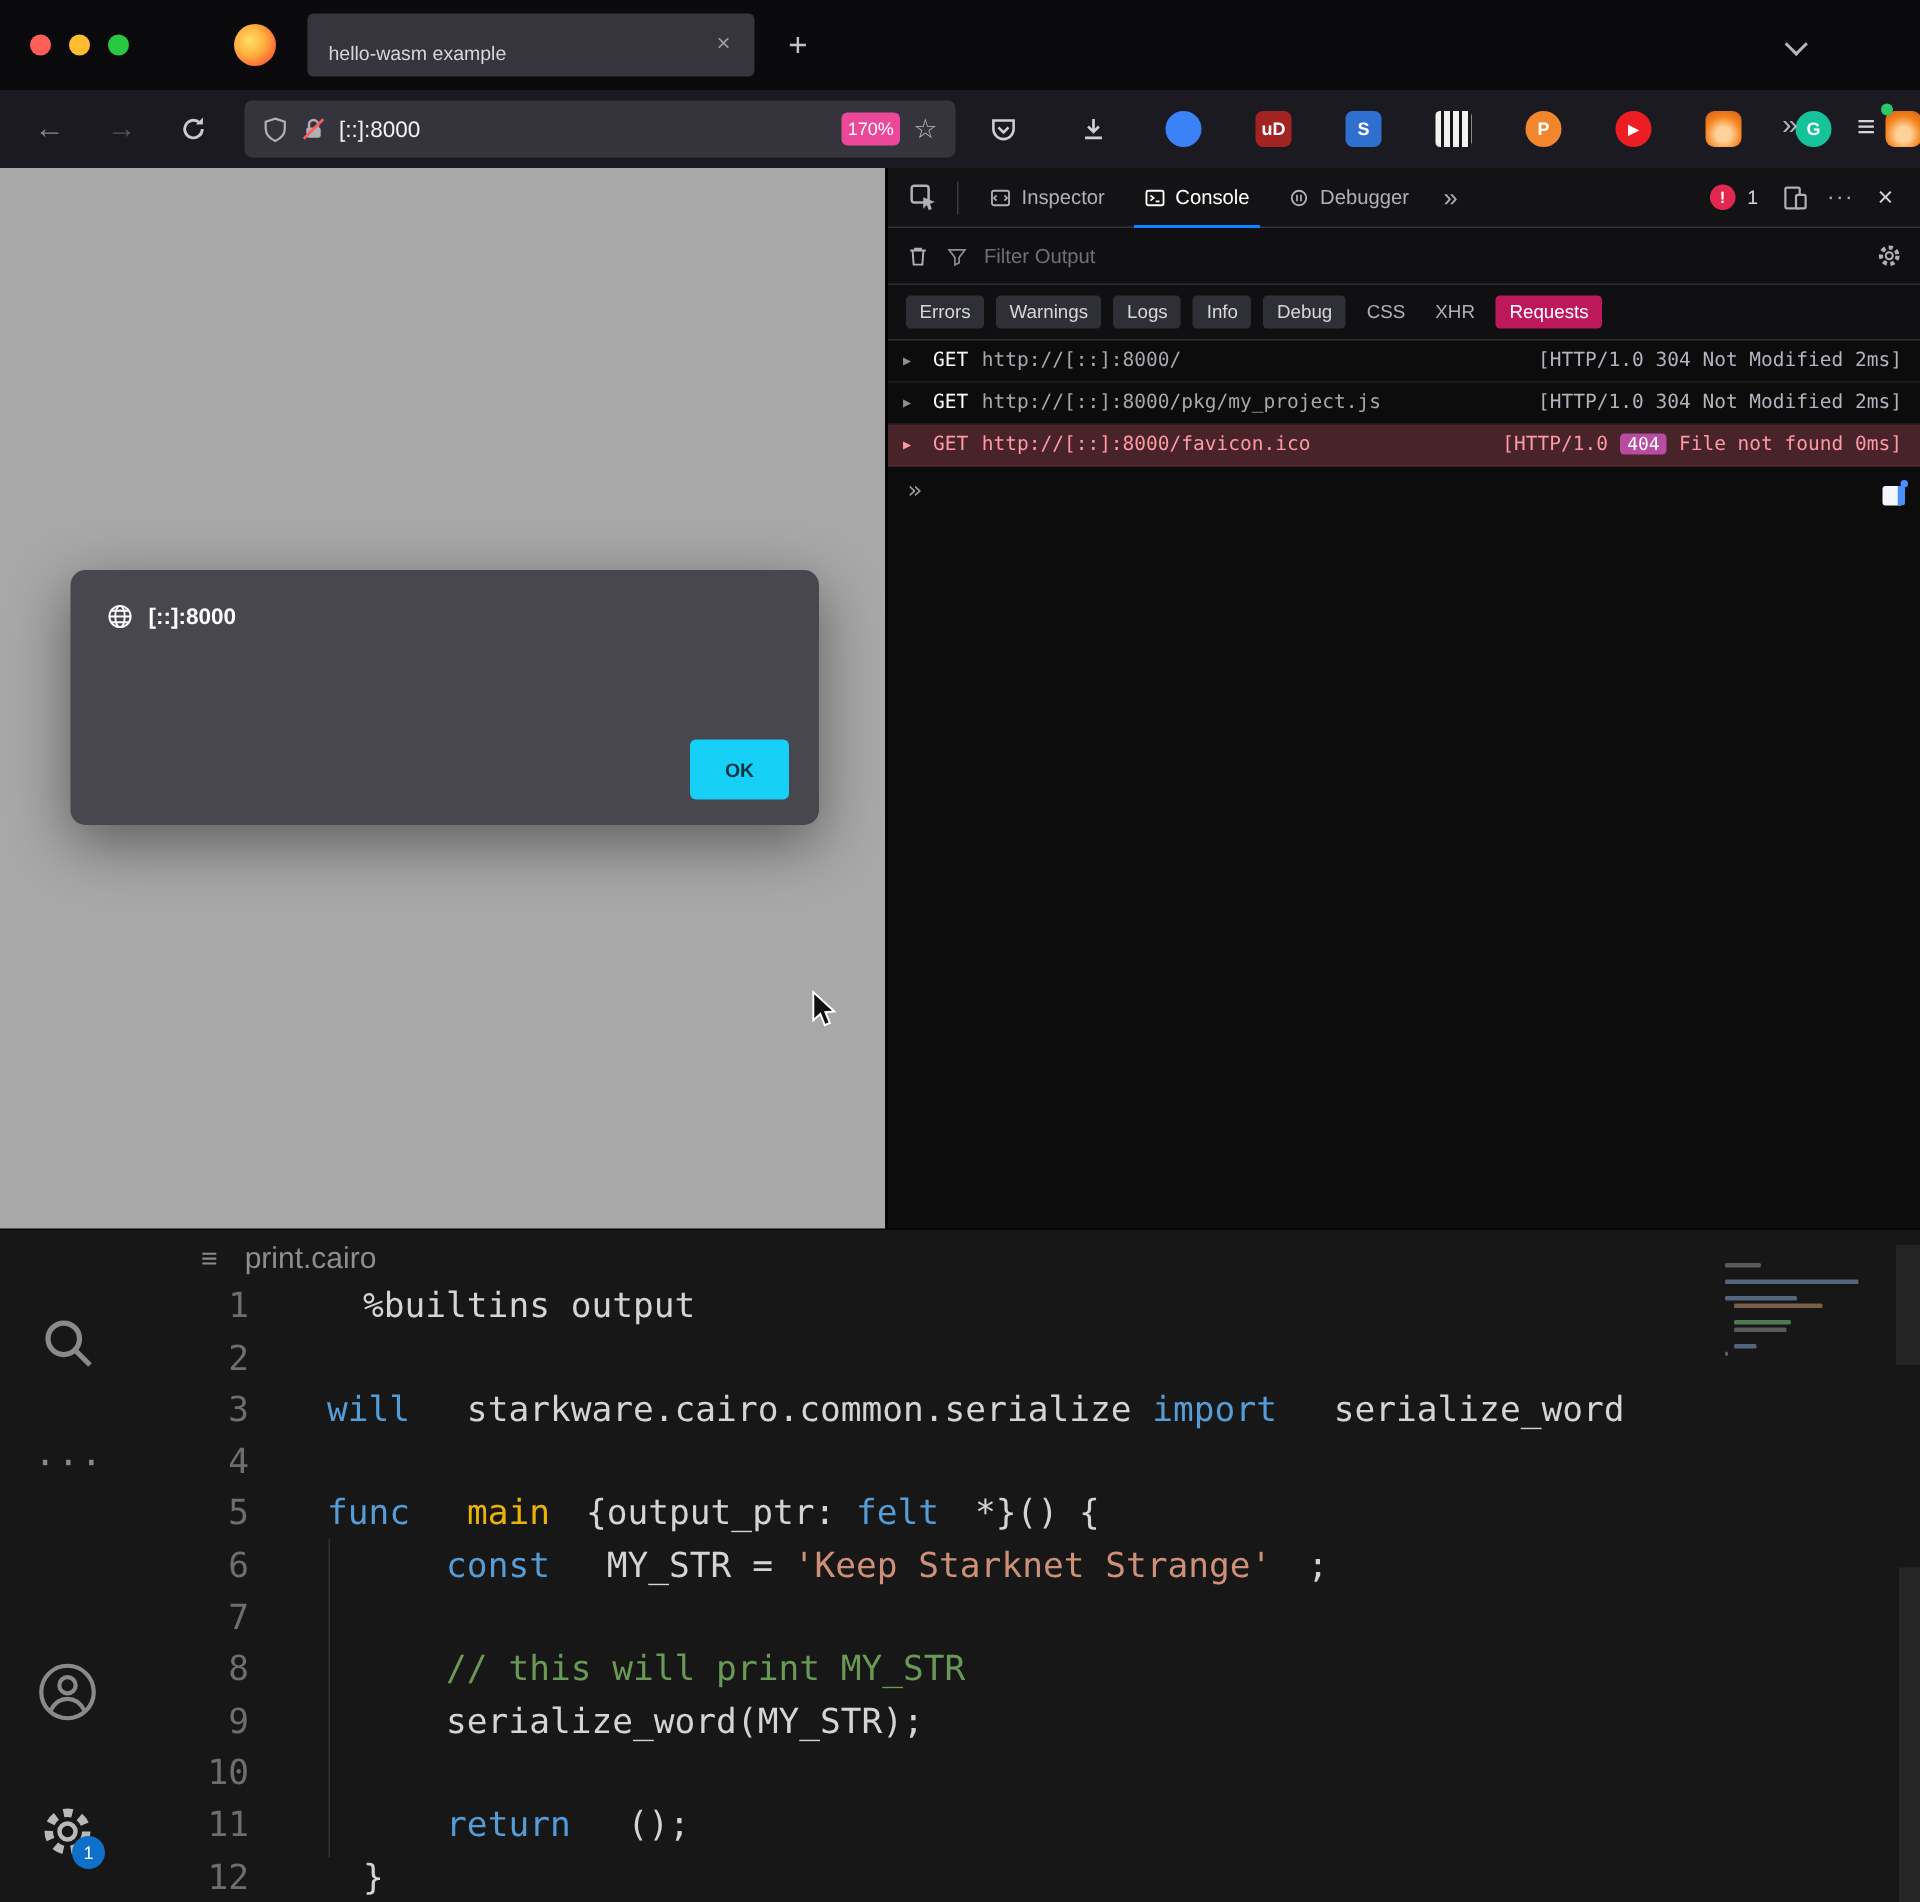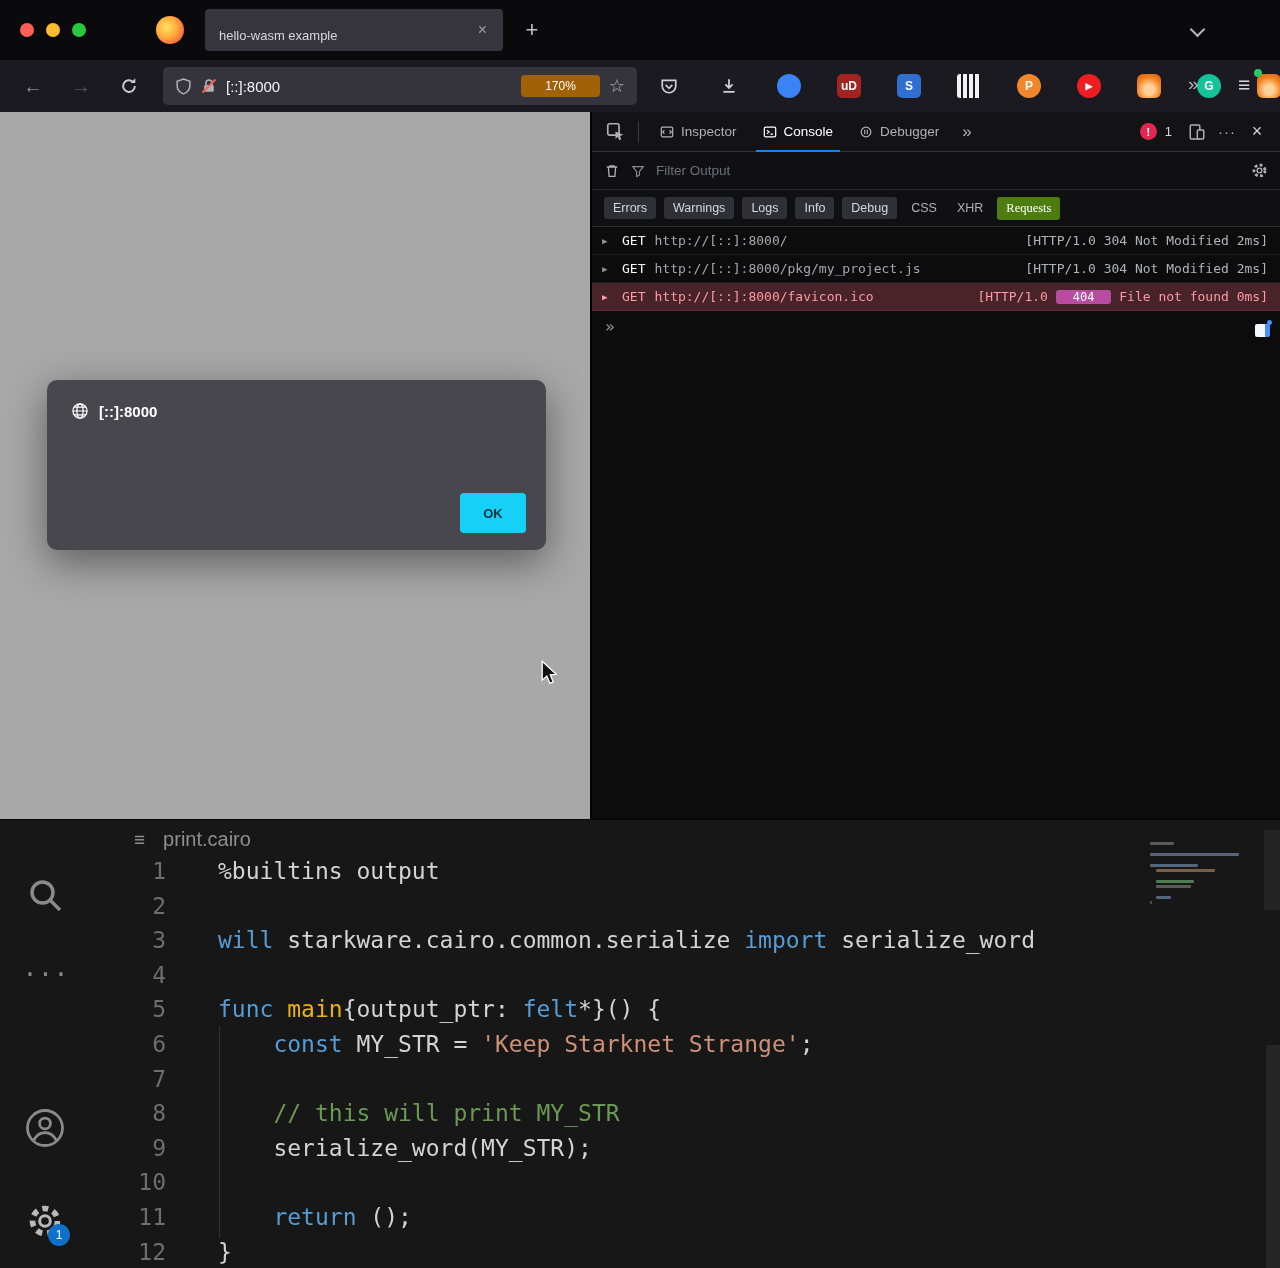--- a/index.html
+++ b/index.html
@@ -26,21 +26,21 @@
   
   .navbar { position:absolute; left:0; top:60px; width:1280px; height:52px; background:#1b1a21; }
   .nav-btn { position:absolute; top:0; height:52px; width:28px; display:flex; align-items:center;
              justify-content:center; font-size:20px; }
   .nav-back { left:19px; color:#8a8a90; }
   .nav-forward { left:67px; color:#54545a; }
   .nav-reload { left:115px; }
   .urlbar { position:absolute; left:163px; top:7px; width:474px; height:38px; background:#35343c;
             border-radius:5px; display:flex; align-items:center; padding:0 12px; gap:9px; }
   .url-text { flex:1; color:#f3f3f5; font-size:15px; }
-  .zoom-pill { background:#a16207; color:#fff; font-size:12px; padding:4px 24px; border-radius:4px; }
+  .zoom-pill { background:#ec4899; color:#fff; font-size:12px; padding:4px 4px; border-radius:4px; }
   .star { color:#b9b9bf; font-size:18px; }
   .ext-row { position:absolute; left:657px; top:14px; height:24px; display:flex; gap:36px; align-items:center; }
   .ext { width:24px; height:24px; display:flex; align-items:center; justify-content:center;
          font-weight:bold; font-size:12px; color:#fff; flex:0 0 24px; }
   .ext.ci { border-radius:50%; } .ext.sq { border-radius:5px; }
   .ext.piano { background:repeating-linear-gradient(90deg,#f2f2f2 0 4px,#17171a 4px 6px) !important;
                border-radius:3px; }
   .ext.fox { border-radius:6px; transform:rotate(0deg);
              background:radial-gradient(circle at 50% 65%, #ffd199 0 25%, #f5841f 60%, #cf5b12 100%) !important; }
   .overflow { position:absolute; left:1188px; top:13px; color:#b6b6bc; font-size:19px; }
@@ -78,34 +78,34 @@
   .dt-dots { color:#b1b1b3; font-size:15px; letter-spacing:1px; }
   .dt-close { color:#d7d7db; font-size:18px; }
 
   .dt-filter { height:38px; background:#101013; border-bottom:1px solid #2c2c33; display:flex;
                align-items:center; padding:0 12px; gap:11px; }
   .filter-placeholder { color:#6f6f78; font-size:13.5px; }
 
   .dt-pills { height:37px; background:#101013; border-bottom:1px solid #2c2c33; display:flex;
               align-items:center; padding:0 12px; gap:8px; font-size:12.5px; }
   .pill { background:#2f2f36; color:#d7d7db; padding:4px 9px; border-radius:3px; }
-  .pill.active-pill { background:#4d7c0f; color:#fff;font-family:Liberation Serif, serif; }
+  .pill.active-pill { background:#be185d; color:#fff; }
   .plain { color:#b1b1b3; padding:4px 6px; }
   .plain:first-of-type { margin-left:8px; }
 
   .dt-row { height:28px; display:flex; align-items:center; padding:0 12px 0 10px; gap:9px;
             font-family:"DejaVu Sans Mono","DejaVu Sans",monospace; font-size:13px;
             border-bottom:1px solid #1c1c21; }
   .caret { color:#8f8f94; font-size:9px; width:11px; }
   .method { color:#f9f9fa; }
   .url { color:#a7a7ad; }
   .status { margin-left:auto; color:#b3b3be; white-space:pre; }
   .dt-row.err { background:#49232a; border-bottom:1px solid #5a2b33; }
   .dt-row.err .method, .dt-row.err .url, .dt-row.err .status, .dt-row.err .caret { color:#ff99a3; }
-  .badge404 { background:#b74ca0; color:#fff; padding:0 17px; border-radius:3px; font-size:12px; }
+  .badge404 { background:#b74ca0; color:#fff; padding:0 5px; border-radius:3px; font-size:12px; }
 
   .dt-prompt { height:30px; display:flex; align-items:center; padding:0 13px; color:#9a9aa2;
                font-size:16px; font-family:"DejaVu Sans Mono","DejaVu Sans",monospace; }
   .side-icon { position:absolute; right:10px; top:212px; width:15px; height:13px; background:#f5f7ff;
                border-radius:2px; border-right:5px solid #4a90ff; }
   .side-icon::after { content:''; position:absolute; right:-7px; top:-4px; width:5px; height:5px;
                       border-radius:50%; background:#4a90ff; }
 
   
   .editor { position:absolute; left:0; top:820px; width:1280px; height:448px; background:#171717;
@@ -118,21 +118,21 @@
   .act-badge { position:absolute; left:48px; top:404px; width:22px; height:22px; background:#0e70c8;
                border-radius:50%; color:#fff; font-size:12px; display:flex; align-items:center;
                justify-content:center; font-family:"Liberation Sans",sans-serif; }
   .file-title { position:absolute; left:134px; top:8px; display:flex; gap:18px; align-items:center;
                 color:#8e8e8e; font-size:20px; font-family:"Liberation Sans",sans-serif; }
   .ft-burger { color:#8a8a8a; font-size:19px; }
   .code { position:absolute; left:0; top:34px; right:0; bottom:0; font-size:23px; }
   .code-line { display:flex; height:34.6px; line-height:34.6px; white-space:pre; }
   .line-num { width:166px; text-align:right; color:#6e6e6e; flex:0 0 166px; }
   .line-content { padding-left:52px; color:#d4d4d4; }
-  .tok-k { color:#569cd6; } .tok-p { color:#d4d4d4; } .tok-s { color:#ce9178; }
+  .tok-k { color:#569cd6; } .tok-p { color:#d4d4d4;margin-left:24px; } .tok-s { color:#ce9178; }
   .tok-c { color:#6a9955; } .tok-f { color:#eab308; } .tok-t { color:#569cd6; }
   .indent-guide { position:absolute; left:219px; top:206px; width:1px; height:212px; background:#323232; }
   .minimap { position:absolute; left:1150px; top:22px; width:110px; }
   .mm-bar { height:3px; margin-bottom:2.4px; border-radius:1px; }
   .mm-slider { position:absolute; right:0; top:10px; width:16px; height:80px; background:rgba(160,160,160,.10); }
   .ed-scrollbar { position:absolute; right:0; top:225px; width:14px; height:223px; background:rgba(150,150,150,.12); }
 </style>
 </head>
 <body>
 

